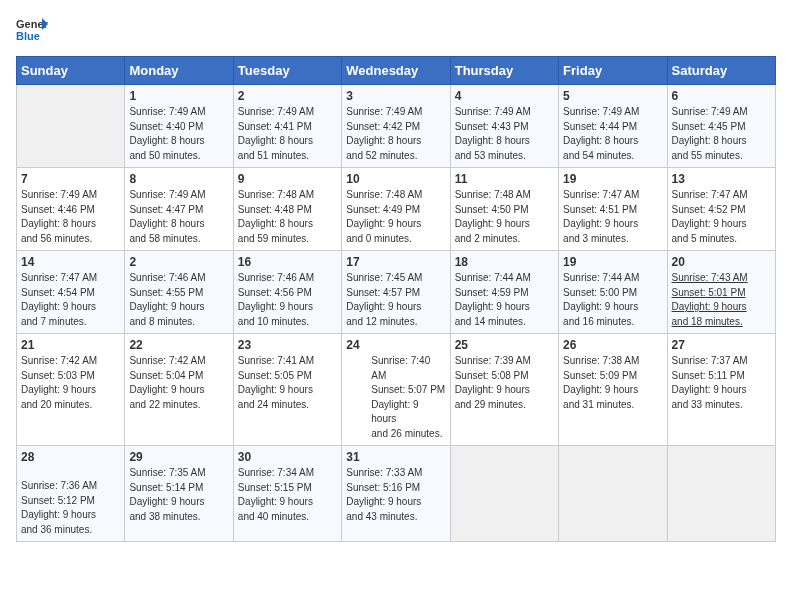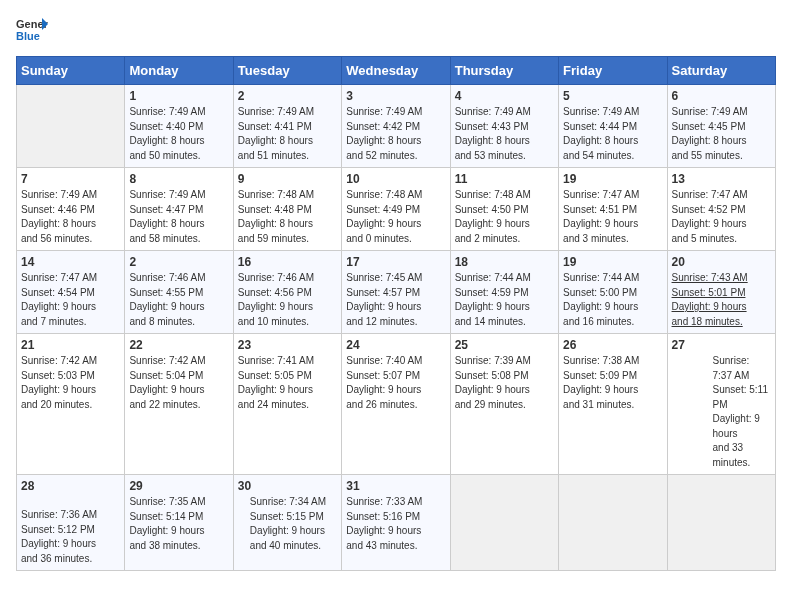--- a/index.html
+++ b/index.html
@@ -267,42 +267,42 @@
         </td>
         <td>
           <div class="day-number">23</div>
           <div class="day-detail" style="white-space: pre-line;">Sunrise: 7:41 AM
 Sunset: 5:05 PM
 Daylight: 9 hours
 and 24 minutes.</div>
         </td>
         <td>
           <div class="day-number">24</div>
-          <div class="day-detail" style="white-space: pre-line;">Sunrise: 7:40 AM
+          <div class="day-detail" style="white-space: pre-line; margin-left: 25px;">Sunrise: 7:40 AM
 Sunset: 5:07 PM
 Daylight: 9 hours
 and 26 minutes.</div>
         </td>
         <td>
           <div class="day-number">25</div>
           <div class="day-detail" style="white-space: pre-line;">Sunrise: 7:39 AM
 Sunset: 5:08 PM
 Daylight: 9 hours
 and 29 minutes.</div>
         </td>
         <td>
           <div class="day-number">26</div>
           <div class="day-detail" style="white-space: pre-line;">Sunrise: 7:38 AM
 Sunset: 5:09 PM
 Daylight: 9 hours
 and 31 minutes.</div>
         </td>
         <td>
           <div class="day-number">27</div>
-          <div class="day-detail" style="white-space: pre-line; margin-left: 41px;">Sunrise: 7:37 AM
+          <div class="day-detail" style="white-space: pre-line;">Sunrise: 7:37 AM
 Sunset: 5:11 PM
 Daylight: 9 hours
 and 33 minutes.</div>
         </td>
       </tr>
       <tr>
         <td>
           <div class="day-number">28</div>
           <div class="day-detail" style="white-space: pre-line; margin-top: 15px;">Sunrise: 7:36 AM
 Sunset: 5:12 PM
@@ -311,21 +311,21 @@
         </td>
         <td>
           <div class="day-number">29</div>
           <div class="day-detail" style="white-space: pre-line;">Sunrise: 7:35 AM
 Sunset: 5:14 PM
 Daylight: 9 hours
 and 38 minutes.</div>
         </td>
         <td>
           <div class="day-number">30</div>
-          <div class="day-detail" style="white-space: pre-line; margin-left: 12px;">Sunrise: 7:34 AM
+          <div class="day-detail" style="white-space: pre-line;">Sunrise: 7:34 AM
 Sunset: 5:15 PM
 Daylight: 9 hours
 and 40 minutes.</div>
         </td>
         <td>
           <div class="day-number">31</div>
           <div class="day-detail" style="white-space: pre-line;">Sunrise: 7:33 AM
 Sunset: 5:16 PM
 Daylight: 9 hours
 and 43 minutes.</div>

